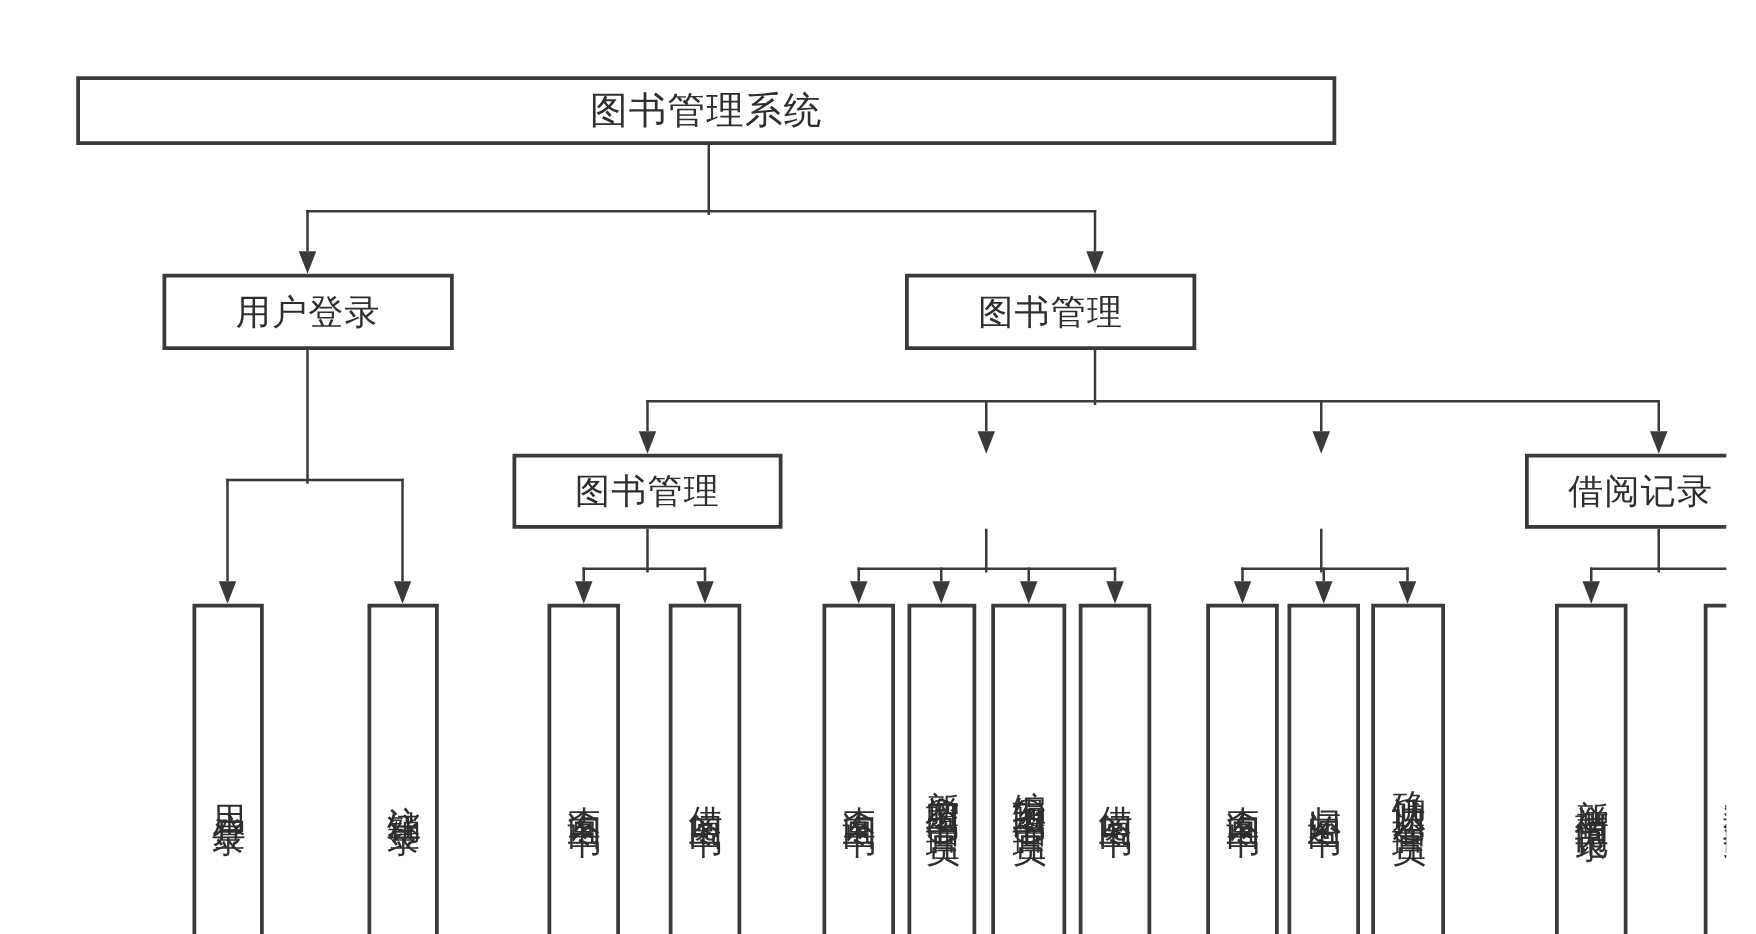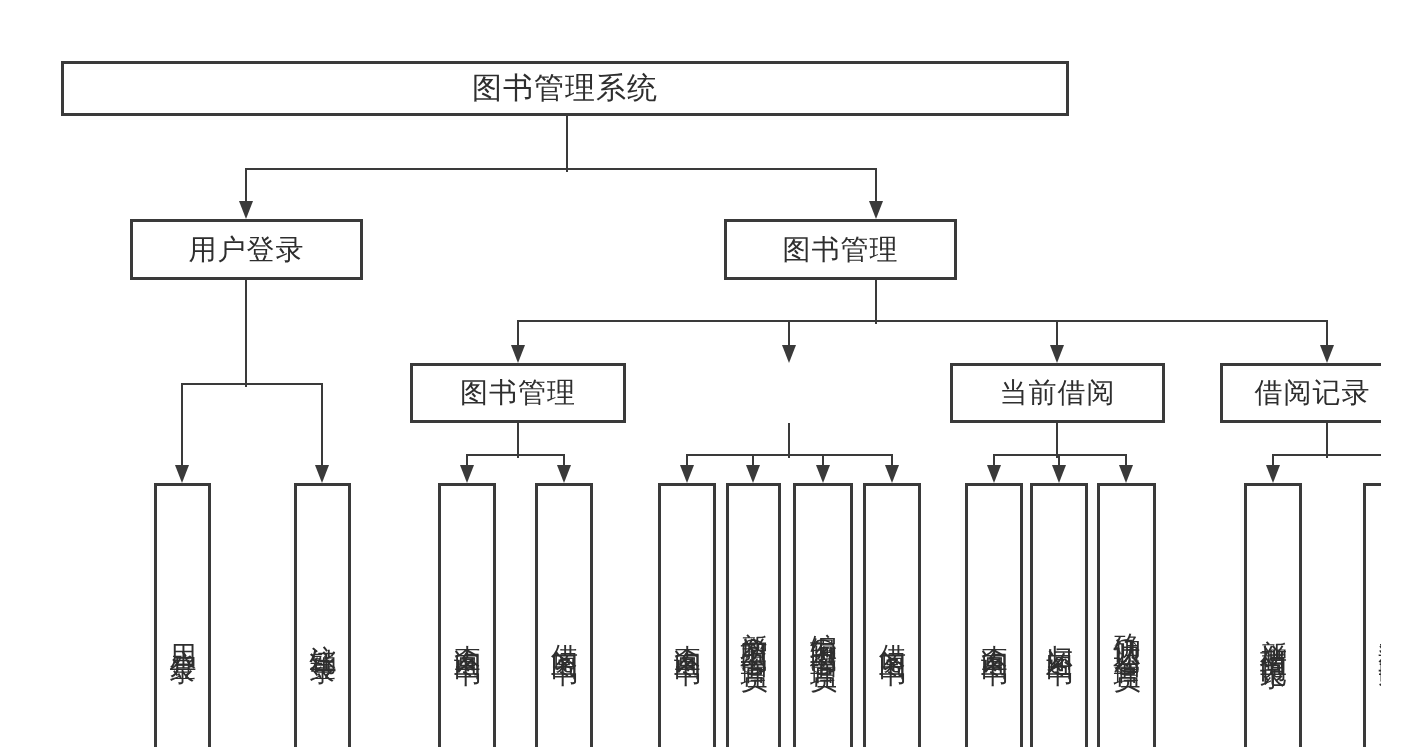--- a/index.html
+++ b/index.html
@@ -59,21 +59,20 @@
   <div class="drop" style="left:273px;top:335px;height:82px;"></div>
 
   <div class="line" style="left:827px;top:232px;width:2px;height:44px;"></div>
   <div class="line" style="left:469px;top:272px;width:811px;height:2px;"></div>
   <div class="drop" style="left:469px;top:272px;height:25px;"></div>
   <div class="drop" style="left:740px;top:272px;height:25px;"></div>
   <div class="drop" style="left:1008px;top:272px;height:25px;"></div>
   <div class="drop" style="left:1278px;top:272px;height:25px;"></div>
 
   <div class="node h" style="left:362px;top:315px;width:216px;height:60px;">图书管理</div>
-  <div class="node h" style="left:902px;top:315px;width:215px;height:60px;">当前借阅</div>
   <div class="node h" style="left:1172px;top:315px;width:185px;height:60px;">借阅记录</div>
 
   <div class="line" style="left:469px;top:375px;width:2px;height:35px;"></div>
   <div class="line" style="left:418px;top:406px;width:99px;height:2px;"></div>
   <div class="drop" style="left:418px;top:406px;height:11px;"></div>
   <div class="drop" style="left:515px;top:406px;height:11px;"></div>
 
   <div class="line" style="left:740px;top:375px;width:2px;height:35px;"></div>
   <div class="line" style="left:638px;top:406px;width:207px;height:2px;"></div>
   <div class="drop" style="left:638px;top:406px;height:11px;"></div>

